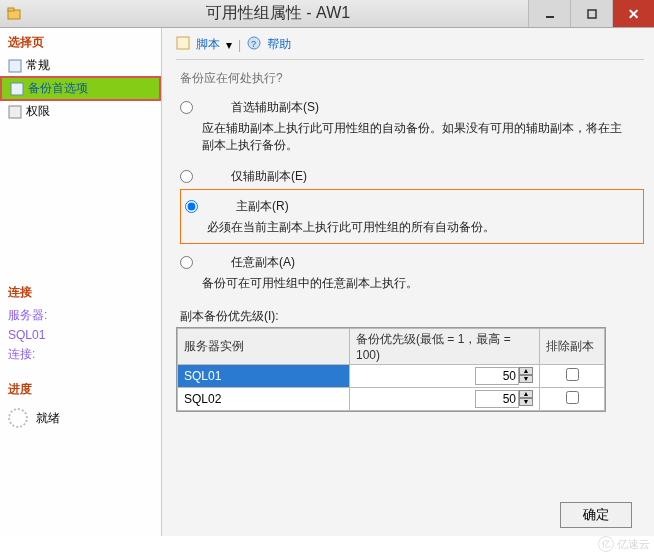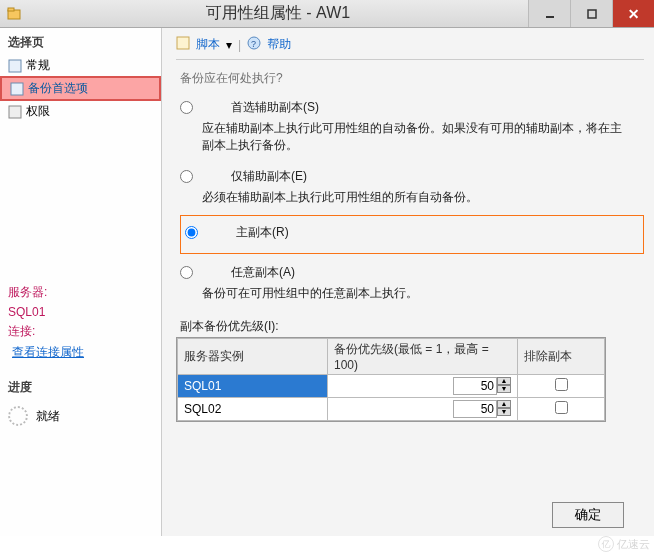--- a/index.html
+++ b/index.html
@@ -7,25 +7,25 @@
     .titlebar { display: flex; align-items: center; height: 28px; background: linear-gradient(#eaeaea,#d8d8d8); border-bottom: 1px solid #aaa; }
     .titlebar .app-icon { width: 16px; height: 16px; margin: 0 6px; display: inline-block; }
     .titlebar .title { flex: 1; text-align: center; font-size: 16px; color: #333; }
     .winbtns { display: flex; height: 100%; }
     .winbtn { width: 42px; display: flex; align-items: center; justify-content: center; border-left: 1px solid #bbb; }
     .winbtn.min { background: #d8d8d8; }
     .winbtn.max { background: #d8d8d8; }
     .winbtn.close { background: #c0392b; color: #fff; font-weight: bold; font-size: 14px;}
     .content { display: flex; height: 508px; }
     .sidebar { width: 162px; background: #fefefe; border-right: 1px solid #ccc; padding: 4px 0; }
-    .side-heading { font-weight: bold; padding: 2px 8px 4px 8px; color: #404040; }
+    .side-heading { font-weight: bold; padding: 2px 8px 4px 8px; color: #c2410c; }
     .side-item { display: flex; align-items: center; padding: 2px 8px; gap: 4px; font-size: 12px; }
-    .side-item.selected { border: 2px solid #d9534f; color: #0a5aa0; background: #fca5a5; }
+    .side-item.selected { border: 2px solid #d9534f; color: #0a5aa0; background: #84cc16; }
     .side-item .sicon { width: 14px; height: 14px; display: inline-block; }
-    .conn-label { padding: 2px 8px; color: #be185d; }
+    .conn-label { padding: 2px 8px; color: #8b5cf6; }
     .conn-link { padding: 2px 8px; display: flex; align-items: center; gap: 4px; color: #1166cc; text-decoration: underline; cursor: pointer; }
     .main { flex: 1; background: #f4f4f4; padding: 8px 10px 8px 14px; display: flex; flex-direction: column; position: relative; }
     .toolbar { display: flex; align-items: center; gap: 6px; padding-bottom: 6px; border-bottom: 1px solid #ccc; margin-bottom: 10px; }
     .tool-link { color: #1166cc; cursor: pointer; }
     .tool-sep { color: #aaa; }
     .question { margin: 0 0 8px 4px; color: #737373; }
     .radio-group { margin-left: 4px; }
     .radio-row { display: flex; align-items: flex-start; padding: 4px 0; gap: 6px; }
     .radio-row input[type=radio] { margin-top: 2px; }
     .radio-label { color: #222; margin-left: 32px; }
@@ -36,21 +36,21 @@
     .grid { border: 1px solid #999; background: #fff; width: 430px; }
     .grid table { width: 100%; border-collapse: collapse; }
     .grid th, .grid td { border: 1px solid #bbb; font-size: 12px; text-align: left; padding: 2px 6px; }
     .grid th { background: #efefef; font-weight: normal; color: #333; }
     .grid tr.selected td:first-child { background: #2b7ad1; color: #fff; }
     .spinner { display: inline-flex; align-items: flex-start; float: right; }
     .spinner input { width: 44px; text-align: right; font-size: 12px; border: 1px solid #aaa; padding: 1px 2px; }
     .spinbtns { display: flex; flex-direction: column; }
     .spinbtns span { width: 14px; height: 8px; background: #e0e0e0; border: 1px solid #888; font-size: 7px; line-height: 6px; text-align: center; cursor: pointer; }
     .checkbox-cell { text-align: center !important; }
-    .footer { position: absolute; bottom: 0; right: 16px; left: 0; padding: 8px 14px; display: flex; justify-content: flex-end; gap: 8px; }
+    .footer { position: absolute; bottom: 0; right: 8px; left: 0; padding: 8px 14px; display: flex; justify-content: flex-end; gap: 8px; }
     .btn { min-width: 72px; padding: 3px 10px; background: #f0f0f0; border: 1px solid #888; cursor: pointer; }
     .watermark { position: absolute; right: 4px; bottom: 4px; opacity: 0.35; font-size: 11px; color: #888; display: flex; align-items: center; gap: 3px; }
     .watermark .wm-ico { width: 16px; height: 16px; border: 1px solid #aaa; border-radius: 50%; display: inline-flex; align-items: center; justify-content: center; font-size: 9px;}
     .status-row { display: flex; align-items: center; gap: 8px; padding: 2px 8px; margin-top: 4px;}
     .spinner-icon { width: 20px; height: 20px; border: 2px dotted #bbb; border-radius: 50%; }
   </style>
 </head>
 <body>
 
 <div class="titlebar">
@@ -93,29 +93,24 @@
     </div>
     <div class="side-item">
       <span class="sicon"><svg viewBox="0 0 14 14">
             <rect x="1" y="1" width="12" height="12" fill="#eee" stroke="#888"></rect>
           </svg></span>
       <span>权限</span>
     </div>
 
     <div style="height:160px"></div>
 
+    <div class="side-heading">连接</div>
     <div class="conn-label">服务器:</div>
     <div class="conn-label">SQL01</div>
     <div class="conn-label">连接:</div>
-    <div class="conn-link">
-      <span class="sicon"><svg viewBox="0 0 14 14">
-            <rect x="1" y="3" width="12" height="8" fill="#cde3fa" stroke="#5a8ac0"></rect>
-          </svg></span>
-      <span>查看连接属性</span>
-    </div>
 
     <div style="height:14px"></div>
     <div class="side-heading">进度</div>
     <div class="status-row">
       <span class="spinner-icon"></span>
       <span>就绪</span>
     </div>
   </div>
 
   <div class="main">
@@ -139,42 +134,42 @@
       <div class="radio-row">
         <input type="radio" name="bk" style="">
         <span class="radio-label">首选辅助副本(S)</span>
       </div>
       <div class="radio-desc">应在辅助副本上执行此可用性组的自动备份。如果没有可用的辅助副本，将在主副本上执行备份。</div>
 
       <div class="radio-row">
         <input type="radio" name="bk" style="">
         <span class="radio-label">仅辅助副本(E)</span>
       </div>
-      <div class="radio-desc">必须在辅助副本上执行此可用性组的所有自动备份。</div>
 
       <div class="primary-highlight">
         <div class="radio-row">
           <input type="radio" name="bk" checked="" style="">
           <span class="radio-label">主副本(R)</span>
         </div>
+        <div class="radio-desc">必须在当前主副本上执行此可用性组的所有自动备份。</div>
       </div>
 
       <div class="radio-row">
         <input type="radio" name="bk" style="">
         <span class="radio-label">任意副本(A)</span>
       </div>
       <div class="radio-desc">备份可在可用性组中的任意副本上执行。</div>
     </div>
 
     <div class="grid-label">副本备份优先级(I):</div>
     <div class="grid">
       <table>
         <thead>
           <tr>
-            <th style="width:150px">服务器实例</th>
+            <th style="width:172px">服务器实例</th>
             <th style="width:190px">备份优先级(最低 = 1，最高 = 100)</th>
             <th>排除副本</th>
           </tr>
         </thead>
         <tbody>
           <tr class="selected">
             <td>SQL01</td>
             <td>
               <div class="spinner">
                 <input value="50" style="">

